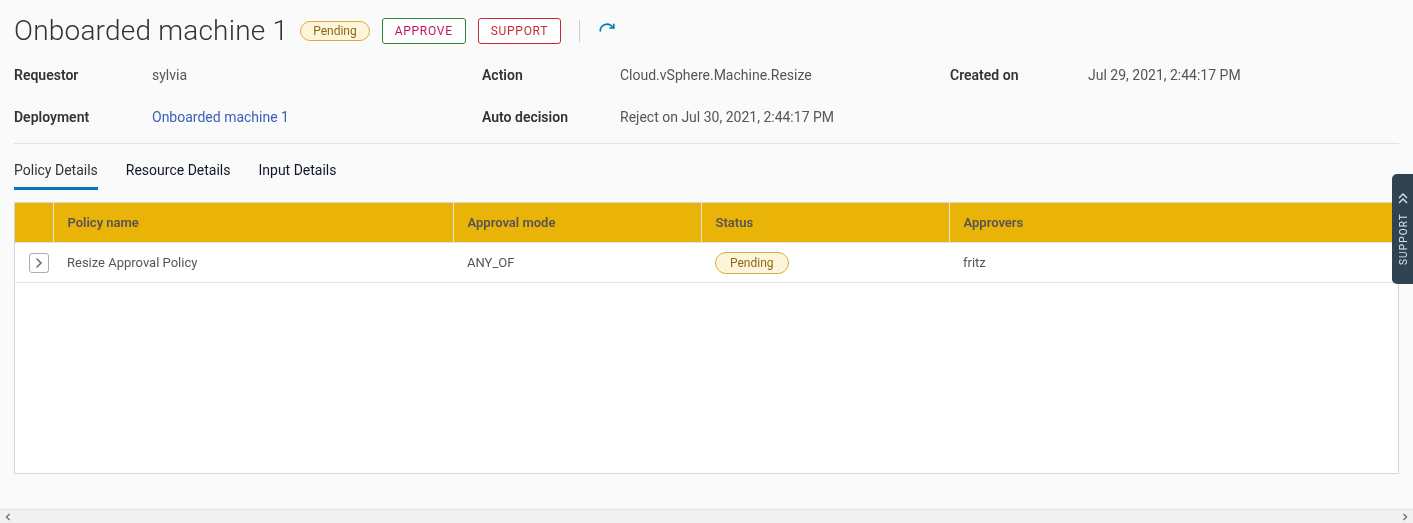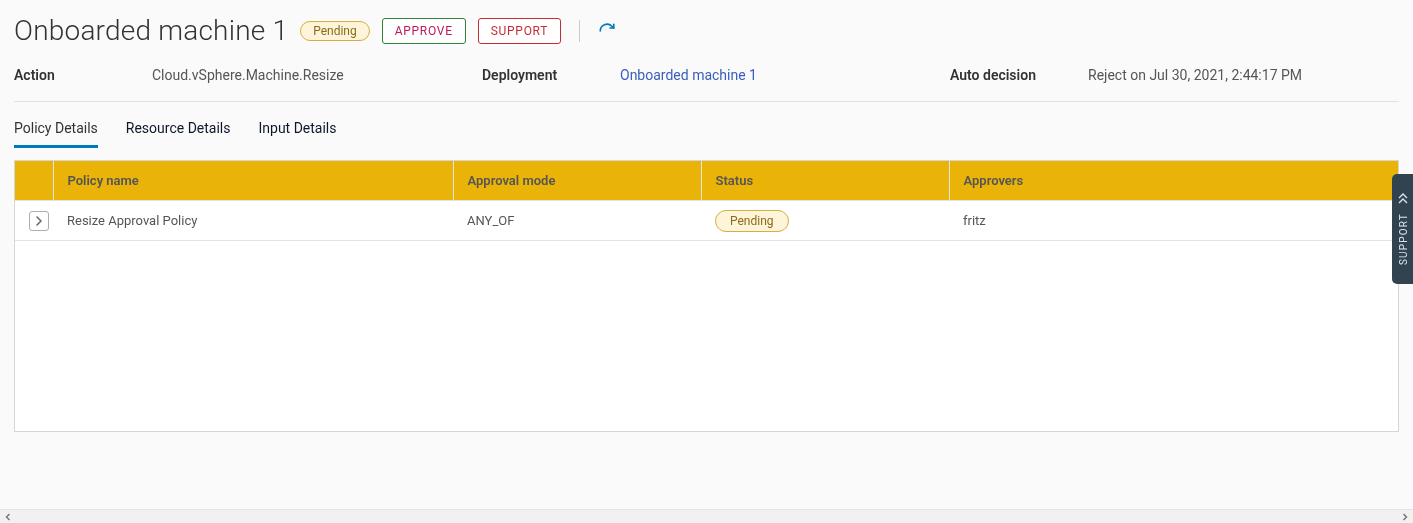--- a/index.html
+++ b/index.html
@@ -245,22 +245,30 @@
     <span class="refresh-icon">
       <svg width="18" height="18" viewBox="0 0 24 24" fill="none" stroke="#0079b8" stroke-width="2.2" stroke-linecap="round" stroke-linejoin="round">
         <path d="M3 12a9 9 0 0 1 15.5-6.3L21 8"></path>
         <polyline points="21 3 21 8 16 8"></polyline>
       </svg>
     </span>
   </div>
 
   <div class="summary">
     <div class="field">
+      <span class="field-label">Requestor</span>
+      <span class="field-value">sylvia</span>
+    </div>
+    <div class="field">
       <span class="field-label">Action</span>
       <span class="field-value">Cloud.vSphere.Machine.Resize</span>
+    </div>
+    <div class="field">
+      <span class="field-label">Created on</span>
+      <span class="field-value">Jul 29, 2021, 2:44:17 PM</span>
     </div>
     <div class="field">
       <span class="field-label">Deployment</span>
       <span class="field-value link">Onboarded machine 1</span>
     </div>
     <div class="field">
       <span class="field-label">Auto decision</span>
       <span class="field-value">Reject on Jul 30, 2021, 2:44:17 PM</span>
     </div>
   </div>

